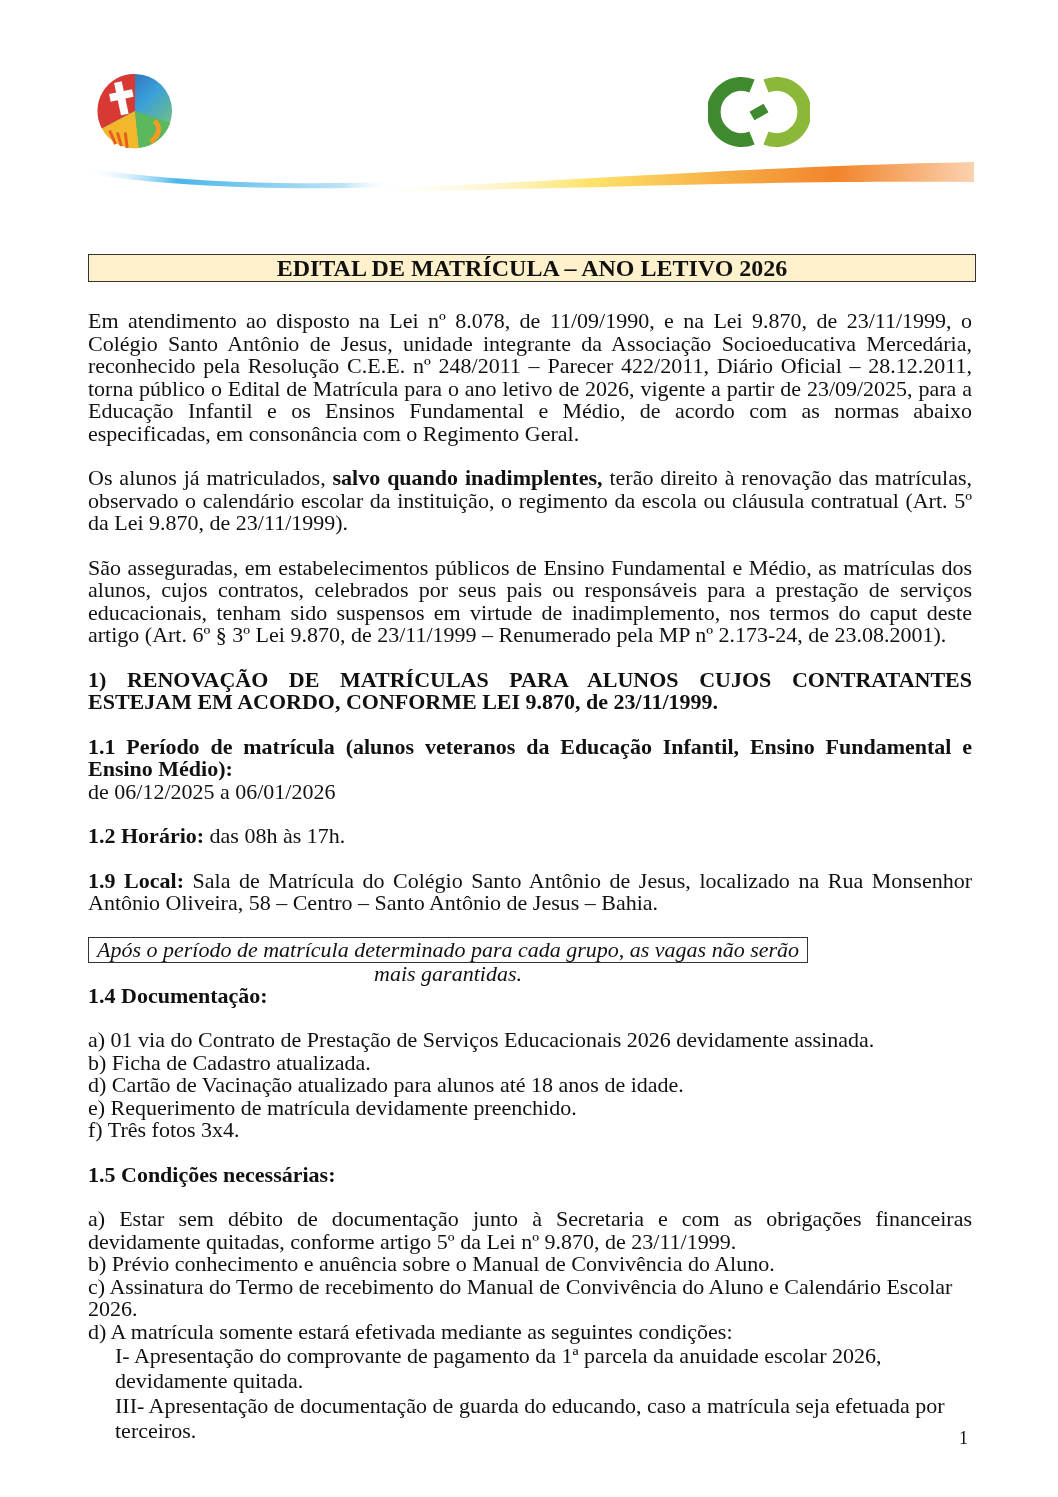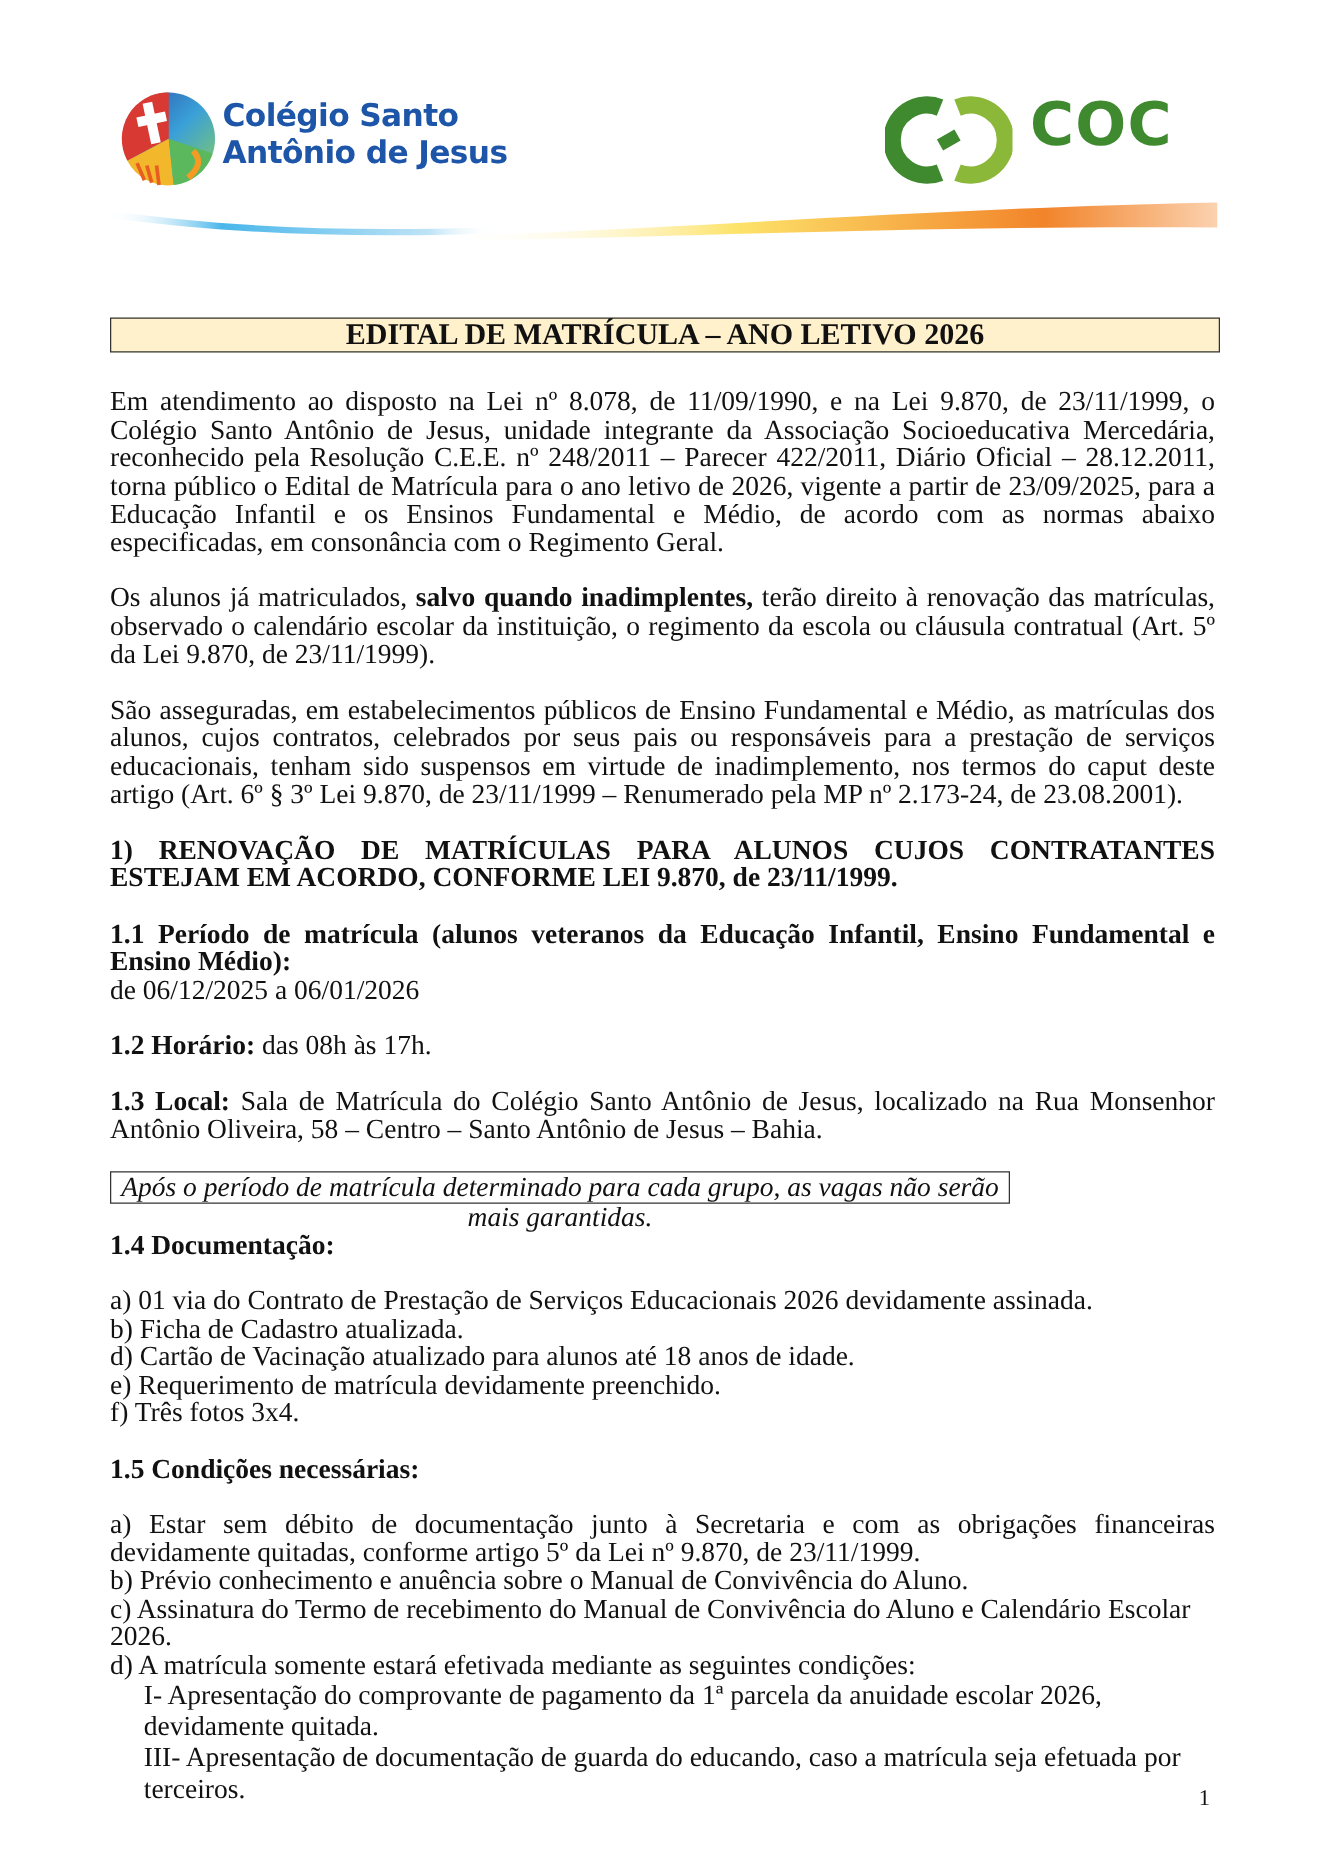--- a/index.html
+++ b/index.html
@@ -55,33 +55,28 @@
       </defs>
       <circle cx="40" cy="40" r="38" fill="url(#sky)"></circle>
       <path d="M40 2 A38 38 0 0 0 6 58 L40 40 Z" fill="#d83a33"></path>
       <path d="M6 58 A38 38 0 0 0 44 78 L40 40 Z" fill="#f2b72a"></path>
       <path d="M14 60 L20 74 M22 62 L26 76 M30 62 L32 78" stroke="#e85d20" stroke-width="3"></path>
       <path d="M44 78 A38 38 0 0 0 76 52 L40 40 Z" fill="#5cb85c"></path>
       <path d="M60 50 q10 10 -4 22" stroke="#f59a23" stroke-width="5" fill="none"></path>
       <rect x="14" y="20" width="24" height="8" fill="#fff" transform="rotate(-12 26 24)"></rect>
       <rect x="22" y="10" width="8" height="34" fill="#fff" transform="rotate(-12 26 27)"></rect>
     </svg>
-    <div class="name">
-      <div>Colégio Santo</div>
-      <div>Antônio de Jesus</div>
-    </div>
   </div>
 
   <div class="logo-coc">
     <svg class="mark" viewBox="0 0 102 72">
       <path d="M44 10 A28 28 0 1 0 44 62" stroke="#3f8a2f" stroke-width="14" fill="none"></path>
       <path d="M58 62 A28 28 0 1 0 58 10" stroke="#8cb83a" stroke-width="14" fill="none"></path>
       <path d="M44 40 L58 32" stroke="#3f8a2f" stroke-width="10"></path>
     </svg>
-    <div class="word">COC</div>
   </div>
 
   <svg class="swoosh" viewBox="0 0 890 34" preserveAspectRatio="none">
     <defs>
       <linearGradient id="blueSw" x1="0" y1="0" x2="1" y2="0">
         <stop offset="0" stop-color="#ffffff" stop-opacity="0"></stop>
         <stop offset="0.18" stop-color="#49b6ea"></stop>
         <stop offset="0.5" stop-color="#bfe4f7"></stop>
         <stop offset="0.6" stop-color="#ffffff" stop-opacity="0"></stop>
       </linearGradient>
@@ -105,21 +100,21 @@
   <p class="para"><span>Os alunos já matriculados, </span><b>salvo quando inadimplentes,</b><span> terão direito à renovação das matrículas, observado o calendário escolar da instituição, o regimento da escola ou cláusula contratual (Art. 5º da Lei 9.870, de 23/11/1999).</span></p>
 
   <p class="para">São asseguradas, em estabelecimentos públicos de Ensino Fundamental e Médio, as matrículas dos alunos, cujos contratos, celebrados por seus pais ou responsáveis para a prestação de serviços educacionais, tenham sido suspensos em virtude de inadimplemento, nos termos do caput deste artigo (Art. 6º § 3º Lei 9.870, de 23/11/1999 – Renumerado pela MP nº 2.173-24, de 23.08.2001).</p>
 
   <p class="para heading">1) RENOVAÇÃO DE MATRÍCULAS PARA ALUNOS CUJOS CONTRATANTES ESTEJAM EM ACORDO, CONFORME LEI 9.870, de 23/11/1999.</p>
 
   <p class="para"><b>1.1 Período de matrícula (alunos veteranos da Educação Infantil, Ensino Fundamental e Ensino Médio):</b><br><span>de 06/12/2025 a 06/01/2026</span></p>
 
   <p class="para"><b>1.2 Horário:</b><span> das 08h às 17h.</span></p>
 
-  <p class="para"><b>1.3 Local:</b><span> Sala de Matrícula do Colégio Santo Antônio de Jesus, localizado na Rua Monsenhor Antônio Oliveira, 58 – Centro – Santo Antônio de Jesus – Bahia.</span></p>
+  <p class="para"><b>1.9 Local:</b><span> Sala de Matrícula do Colégio Santo Antônio de Jesus, localizado na Rua Monsenhor Antônio Oliveira, 58 – Centro – Santo Antônio de Jesus – Bahia.</span></p>
 
   <div class="gap"></div>
   <div class="callout">Após o período de matrícula determinado para cada grupo, as vagas não serão mais garantidas.</div>
 
   <div class="gap"></div>
   <p class="list-line heading">1.4 Documentação:</p>
   <div class="gap"></div>
   <div>
     <p class="list-line">a) 01 via do Contrato de Prestação de Serviços Educacionais 2026 devidamente assinada.</p>
     <p class="list-line">b) Ficha de Cadastro atualizada.</p>

